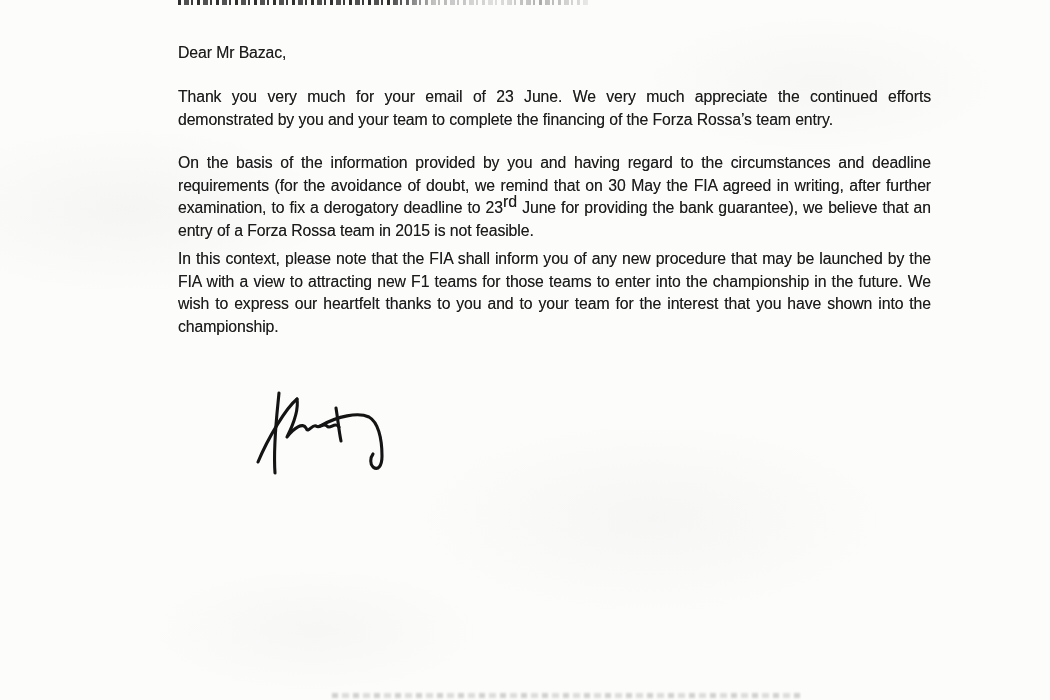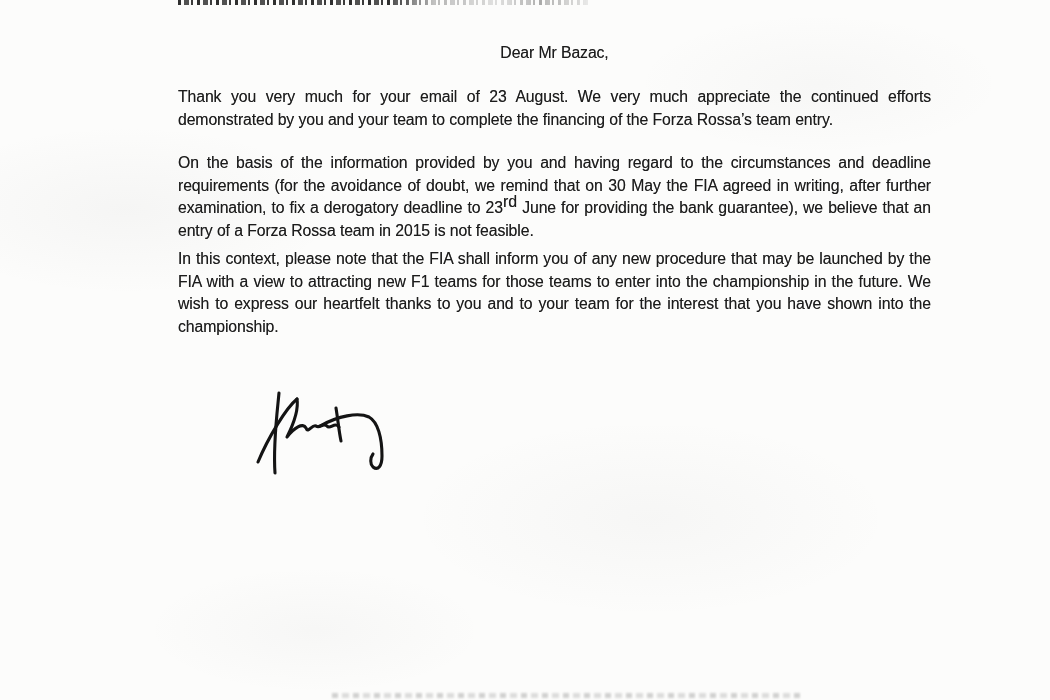--- a/index.html
+++ b/index.html
@@ -60,21 +60,21 @@
     left: 178px;
     top: 0;
     width: 753px;
     height: 700px;
     font-size: 15.8px;
     line-height: 22.5px;
     letter-spacing: -0.1px;
     text-shadow: 0 0 0.5px rgba(20,20,20,0.55);
   }
 
-  .block { position: absolute; left: 0; width: 753px; text-align: center; }
+  .block { position: absolute; left: 0; width: 753px; }
 
   .salutation   { top: 42px; }
   .para-1       { top: 86px;  text-align: justify; }
   .para-2       { top: 152px; text-align: justify; }
   .para-3       { top: 248px; text-align: justify; }
   .closing      { top: 374px; }
   .signatory    { top: 462px; }
   .copy-line    { top: 552px; }
 
   sup.ord {
@@ -100,21 +100,21 @@
 <body>
 
 <div class="page">
 
   <div class="clipped-top"></div>
 
   <div class="letter">
 
     <div class="block salutation">Dear Mr Bazac,</div>
 
-    <div class="block para-1">Thank you very much for your email of 23 August.  We very much appreciate the continued efforts demonstrated by you and your team to complete the financing of the Forza Rossa’s team entry.</div>
+    <div class="block para-1">Thank you very much for your email of 23 June.  We very much appreciate the continued efforts demonstrated by you and your team to complete the financing of the Forza Rossa’s team entry.</div>
 
     <div class="block para-2"><span>On the basis of the information provided by you and having regard to the circumstances and deadline requirements (for the avoidance of doubt, we remind that on 30 May the FIA agreed in writing, after further examination, to fix a derogatory deadline to 23</span><sup class="ord">rd</sup><span> June for providing the bank guarantee), we believe that an entry of a Forza Rossa team in 2015 is not feasible.</span></div>
 
     <div class="block para-3">In this context, please note that the FIA shall inform you of any new procedure that may be launched by the FIA with a view to attracting new F1 teams for those teams to enter into the championship in the future.  We wish to express our heartfelt thanks to you and to your team for the interest that you have shown into the championship.</div>
 
 
     <div class="signature-wrap">
       <svg width="150" height="90" viewBox="0 0 150 90">
         <g fill="none" stroke="#141414" stroke-width="3.1" stroke-linecap="round" stroke-linejoin="round">
 

